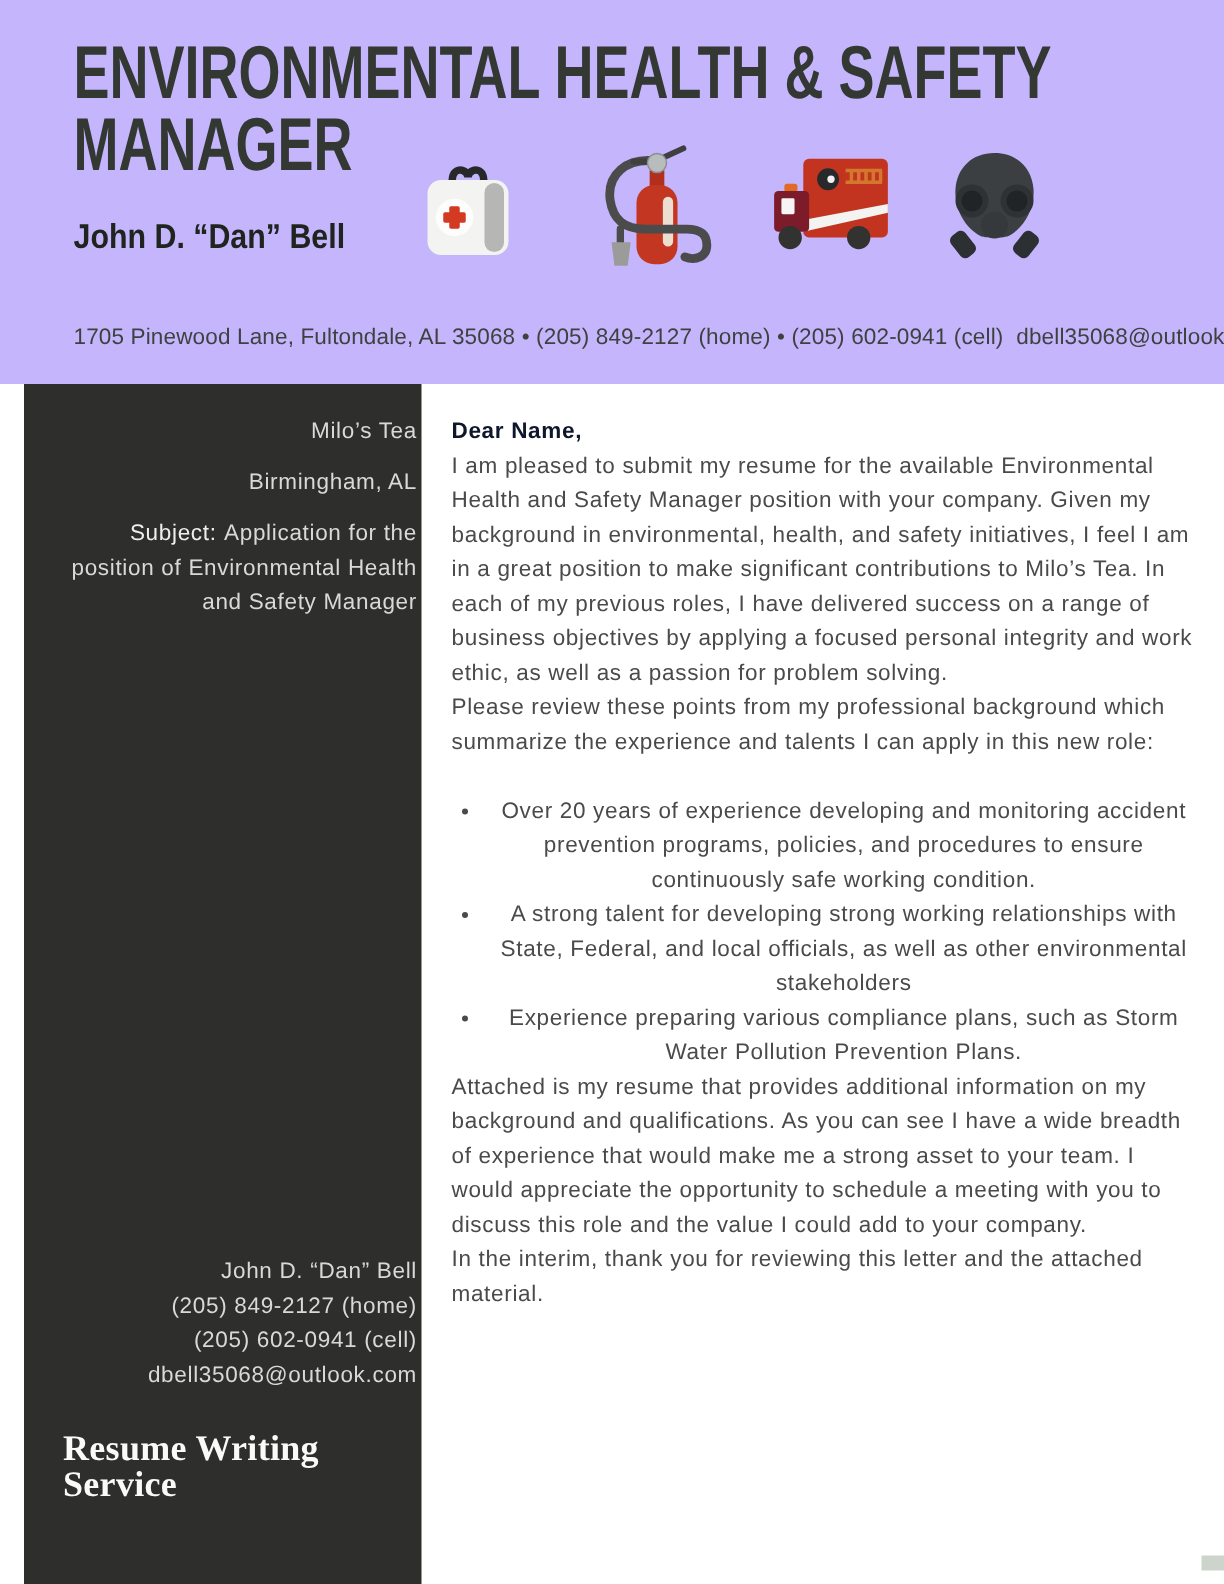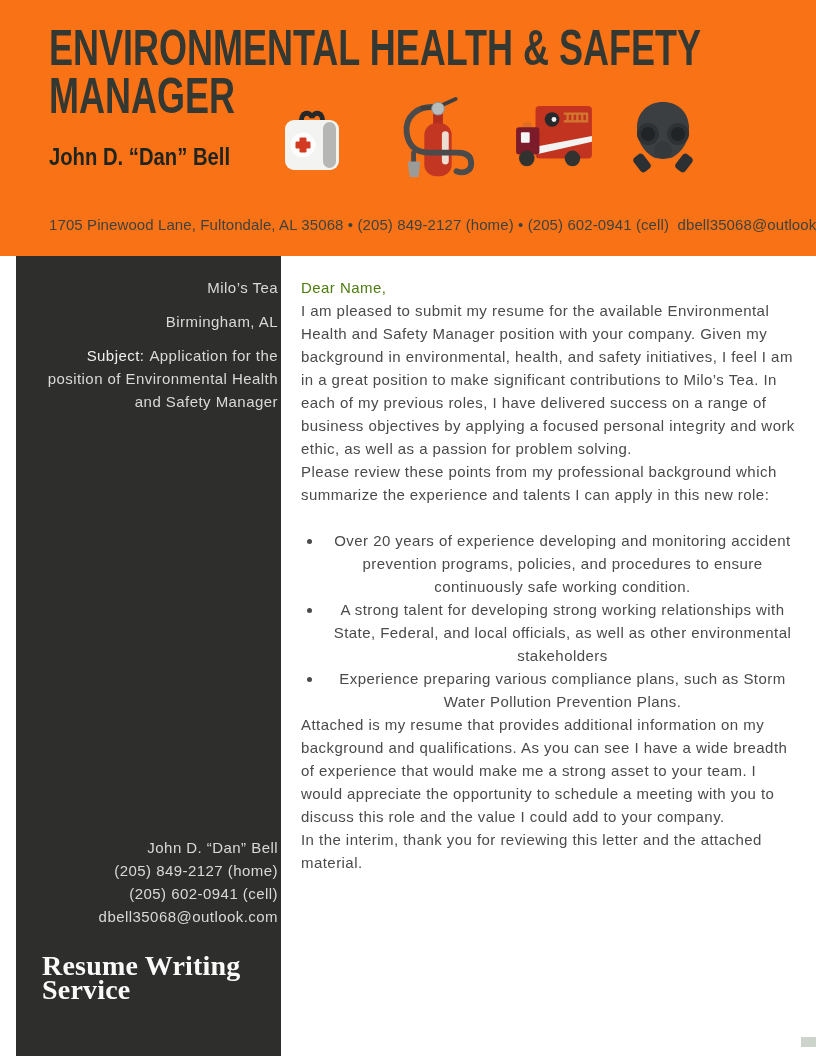--- a/index.html
+++ b/index.html
@@ -6,21 +6,21 @@
   html,body { background:#888; }
   .page {
     position:relative; width:816px; height:1056px; margin:0 auto;
     background:#ffffff; overflow:hidden;
     font-family:"Liberation Sans", sans-serif;
   }
 
   
   .header {
     position:absolute; top:0; left:0; width:816px; height:256px;
-    background:#f97316;
+    background:#c4b5fd;
   }
   .title { position:absolute; left:49px; top:24px; color:#343833; }
   .title-line {
     display:inline-block; transform:scaleX(0.72); transform-origin:0 50%;
     font-weight:700; font-size:50px; line-height:48px; letter-spacing:0;
     white-space:nowrap;
   }
   .title .row { height:48px; }
   .person-name { position:absolute; left:49px; top:144px; color:#20241f; }
   .person-name span {
@@ -45,30 +45,30 @@
     padding:20px 19px 0 26px;
     font-size:15px; line-height:23px; letter-spacing:0.45px;
     text-align:right;
   }
   .sb-gap { margin-top:11px; }
   .subject-label { font-weight:400; color:#efefec; margin-right:0.33em; }
   .sb-spacer { flex:1; }
   .brand {
     margin:26px 0 54px 0; text-align:left;
     font-family:"Liberation Serif", serif; font-weight:700;
-    font-size:28px; line-height:24px; letter-spacing:0.2px; color:#fafafa;
+    font-size:24px; line-height:24px; letter-spacing:0.2px; color:#fafafa;
   }
 
   
   .main {
     position:absolute; top:256px; left:281px; width:535px; height:800px;
     background:#ffffff; padding:20px 16px 0 20px;
     font-size:15px; line-height:23px; letter-spacing:0.45px; color:#4a4a4a;
   }
-  .salutation { font-weight:400; color:#4d7c0f; }
+  .salutation { font-weight:700; color:#0f172a; }
   .main p { }
   .main ul { margin:23px 0 0 0; padding-left:22px;text-align:center; }
   .main li { padding-left:2px; }
 
   .corner-block {
     position:absolute; left:801px; top:1037px; width:15px; height:10px;
     background:#cdd4cc;
   }
 </style>
 </head>

